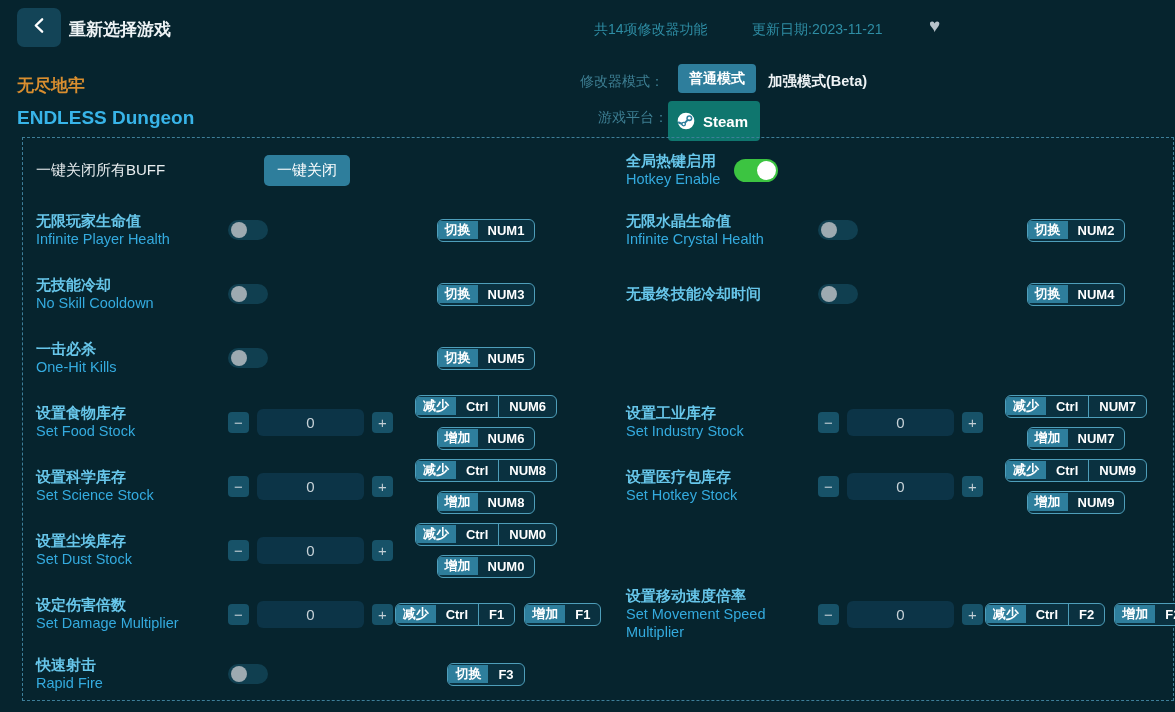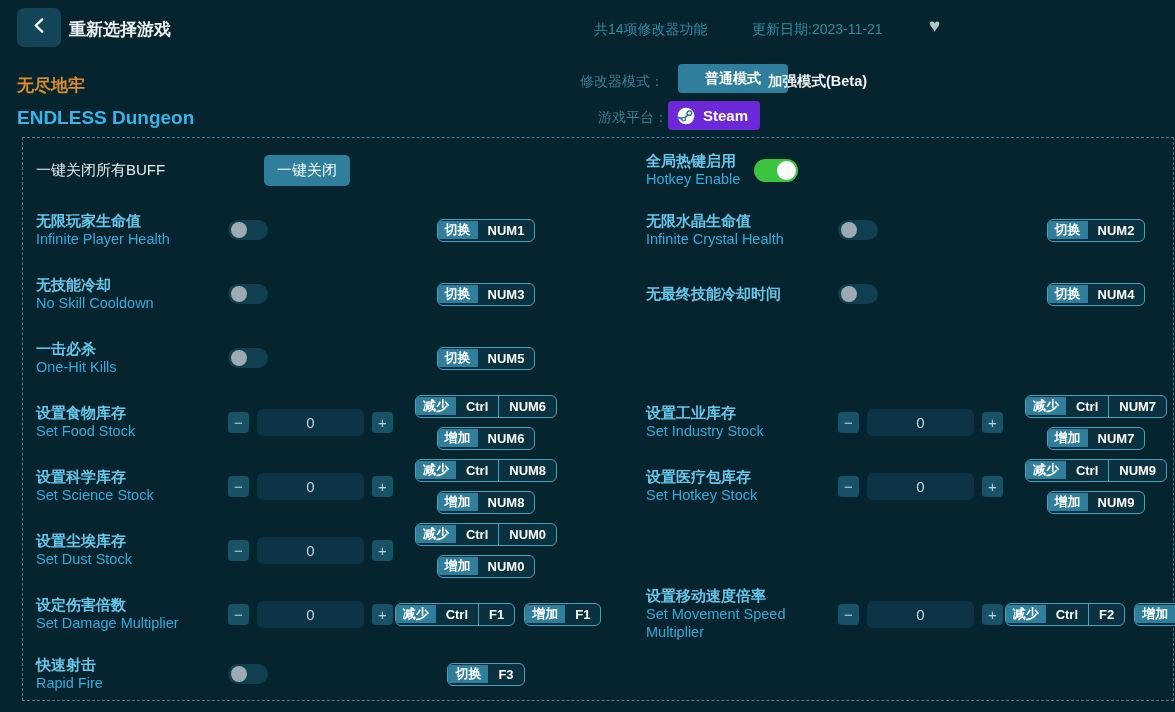--- a/index.html
+++ b/index.html
@@ -21,40 +21,40 @@
   .app-title { position:absolute; left:69px; top:18px; font-size:17px; font-weight:bold; color:#eef3f5; }
   .info-count { position:absolute; left:594px; top:21px; font-size:14px; color:#2e8da4; }
   .info-date  { position:absolute; left:752px; top:21px; font-size:14px; color:#2e8da4; }
   .heart { position:absolute; left:929px; top:15px; font-size:19px; color:#b7c3ca; cursor:pointer; }
 
   
   .game-cn { position:absolute; left:17px; top:74px; font-size:17px; font-weight:bold; color:#d98e2f; }
   .game-en { position:absolute; left:17px; top:107px; font-size:19px; font-weight:bold; color:#38b4e8; }
   .mode-label { position:absolute; left:580px; top:73px; font-size:14px; color:#3d7e92; }
   .mode-btn-normal {
-    position:absolute; left:678px; top:64px; height:29px; padding:0 27px;
+    position:absolute; left:678px; top:64px; height:29px; padding:0 11px;
     background:#2e7e9c; border-radius:4px; color:#fff; font-size:14px; font-weight:bold;
     display:flex; align-items:center; cursor:pointer;
   }
   .mode-btn-enh { position:absolute; left:768px; top:72px; font-size:14.5px; font-weight:bold; color:#eef3f5; cursor:pointer; }
   .platform-label { position:absolute; left:598px; top:109px; font-size:14px; color:#3d7e92; }
   .steam-btn {
-    position:absolute; left:668px; top:101px; height:29px; padding:0 12px 0 8px;
-    background:#6d28d9; border-radius:4px; color:#fff; font-size:15px; font-weight:bold;
+    position:absolute; left:668px; top:101px; height:40px; padding:0 12px 0 8px;
+    background:#0f766e; border-radius:4px; color:#fff; font-size:15px; font-weight:bold;
     display:flex; align-items:center; gap:7px; cursor:pointer;
   }
 
   
   .panel {
     position:absolute; left:22px; top:137px; right:1px; bottom:11px;
     border:1px dashed #3e7f99;
     padding:4px 12px 0 13px;
     display:grid;
     grid-template-columns:540px 510px;
-    column-gap:70px;
+    column-gap:50px;
     grid-template-rows:56px repeat(7,64px) 56px;
   }
   .feat { position:relative; display:flex; align-items:center; }
   .labels { width:192px; line-height:1.25; }
   .labels .cn { font-size:15px; font-weight:bold; color:#67c6ea; }
   .labels .en { font-size:14.5px; color:#34abdf; }
   .buff-label { width:228px; font-size:15px; color:#e9eef0; }
   .buff-btn {
     height:31px; padding:0 13px; background:#2e7e9c; border-radius:5px;
     color:#fff; font-size:15px; display:flex; align-items:center; cursor:pointer;

